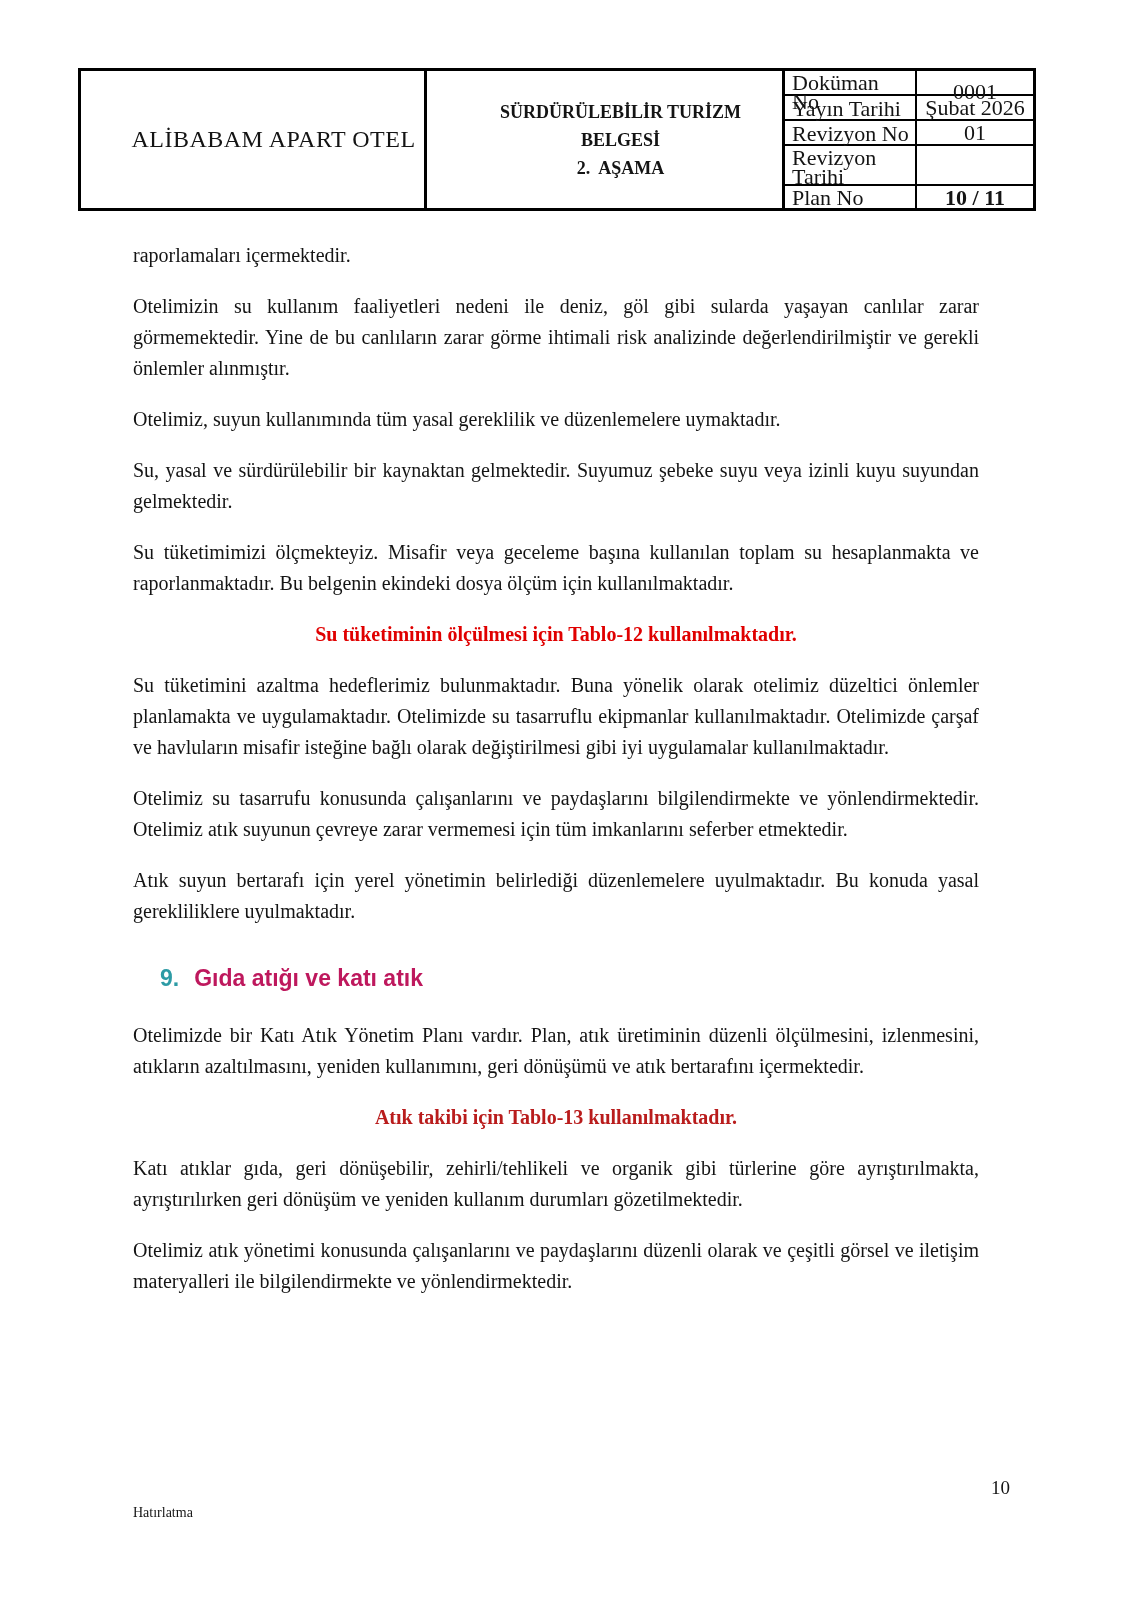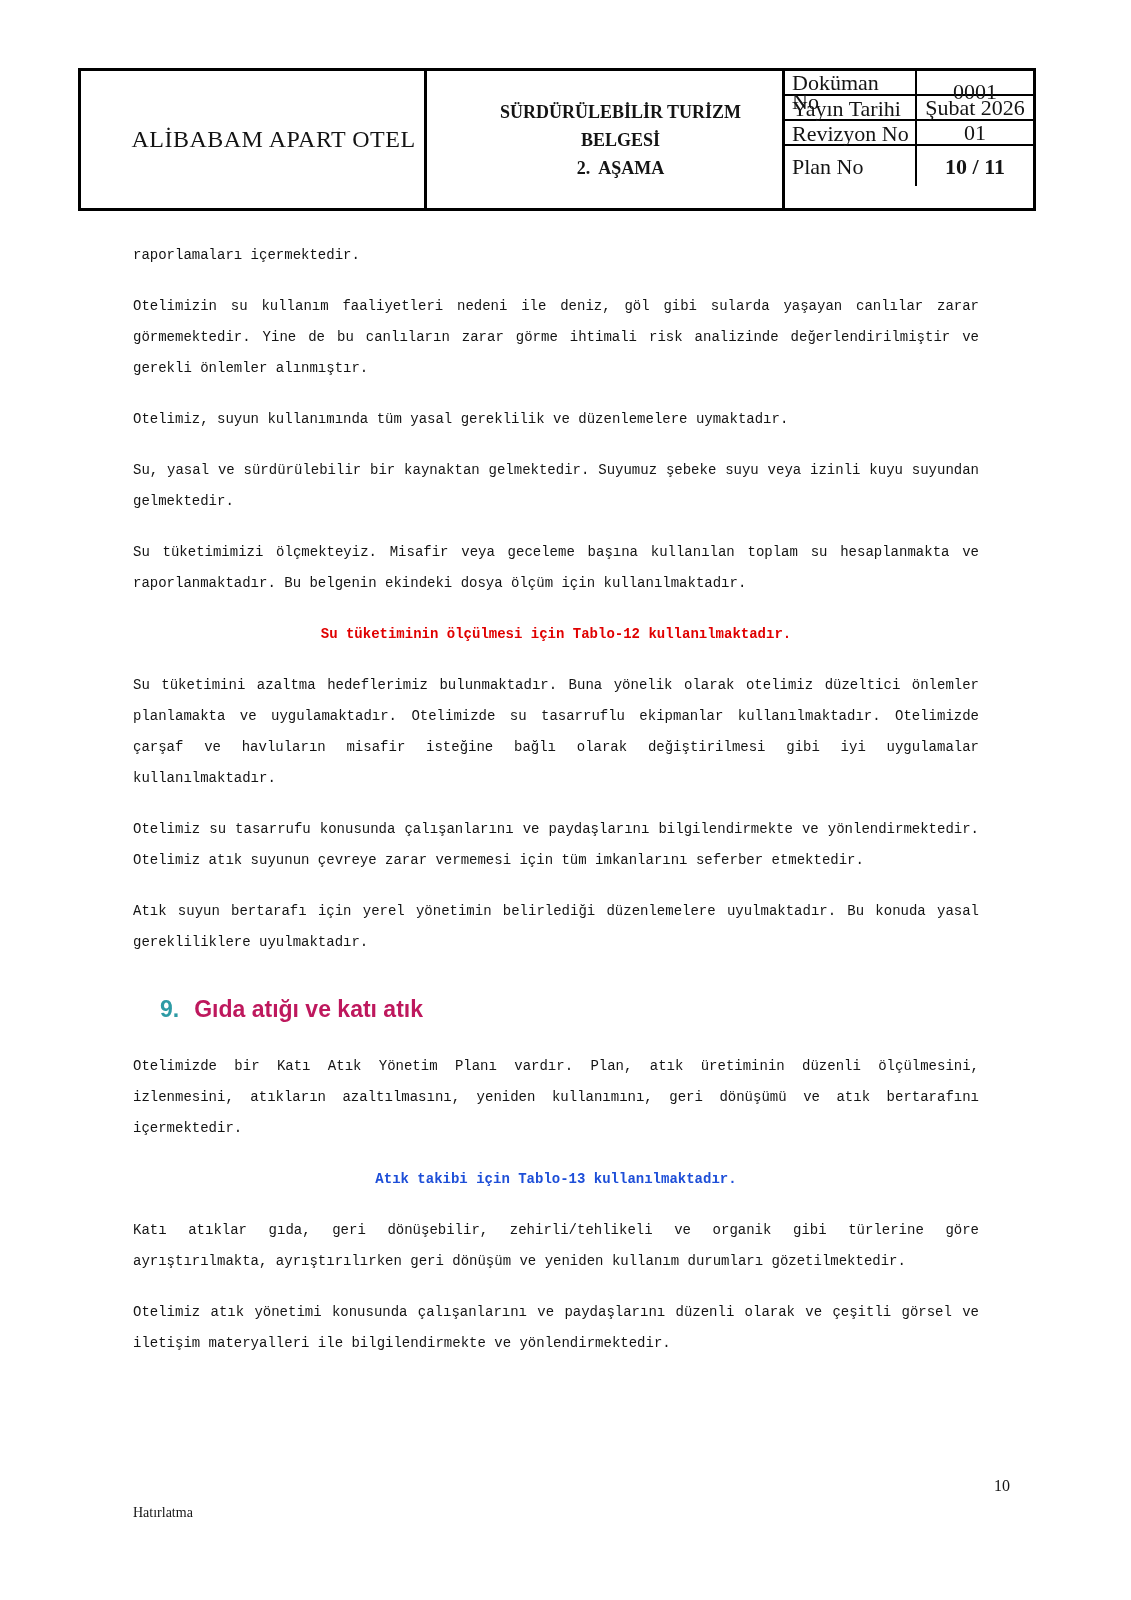--- a/index.html
+++ b/index.html
@@ -50,38 +50,37 @@
     display:flex;align-items:center;justify-content:center;
     text-align:center;padding:1px 1px;
   }
   .info-value.bold{font-weight:bold;}
   
   .document-body{
     position:absolute;left:133px;top:240px;width:858px;
   }
   .para{
     margin:0 12px 20px 0;
-    font-size:14px;line-height:31px;
+    font-size:20px;line-height:31px;
     text-align:justify;
-    font-family:Liberation Mono, monospace;
   }
   .para.emphasis{
     font-weight:bold;
     text-align:center;
   }
   .section-heading{
     margin:36px 0 27px 27px;
     font-family:"Liberation Sans", sans-serif;
     font-size:23px;line-height:30px;font-weight:700;
   }
   .section-number{display:inline-block;margin-right:15px;}
   
   .page-number{
     position:absolute;top:1477px;right:121px;
-    font-size:16px;
+    font-size:19px;
   }
   .reminder{
     position:absolute;top:1505px;left:133px;
     font-size:14px;
   }
 </style>
 </head>
 <body>
 
 <div class="page">
@@ -100,40 +99,44 @@
         </div>
         <div class="info-row">
           <div class="info-label">Yayın Tarihi</div>
           <div class="info-value">Şubat 2026</div>
         </div>
         <div class="info-row">
           <div class="info-label">Revizyon No</div>
           <div class="info-value">01</div>
         </div>
         <div class="info-row">
+          <div class="info-label">Revizyon Tarihi</div>
+          <div class="info-value"></div>
+        </div>
+        <div class="info-row">
           <div class="info-label">Plan No</div>
           <div class="info-value bold">10 / 11</div>
         </div>
       </div>
   </div>
 
   <div class="document-body">
 
   <p class="para">raporlamaları içermektedir.</p>
       <p class="para">Otelimizin su kullanım faaliyetleri nedeni ile deniz, göl gibi sularda yaşayan canlılar zarar görmemektedir. Yine de bu canlıların zarar görme ihtimali risk analizinde değerlendirilmiştir ve gerekli önlemler alınmıştır.</p>
       <p class="para">Otelimiz, suyun kullanımında tüm yasal gereklilik ve düzenlemelere uymaktadır.</p>
       <p class="para">Su, yasal ve sürdürülebilir bir kaynaktan gelmektedir. Suyumuz şebeke suyu veya izinli kuyu suyundan gelmektedir.</p>
       <p class="para">Su tüketimimizi ölçmekteyiz. Misafir veya geceleme başına kullanılan toplam su hesaplanmakta ve raporlanmaktadır. Bu belgenin ekindeki dosya ölçüm için kullanılmaktadır.</p>
       <p class="para emphasis" style="color: rgb(224, 0, 0);">Su tüketiminin ölçülmesi için Tablo-12 kullanılmaktadır.</p>
       <p class="para">Su tüketimini azaltma hedeflerimiz bulunmaktadır. Buna yönelik olarak otelimiz düzeltici önlemler planlamakta ve uygulamaktadır. Otelimizde su tasarruflu ekipmanlar kullanılmaktadır. Otelimizde çarşaf ve havluların misafir isteğine bağlı olarak değiştirilmesi gibi iyi uygulamalar kullanılmaktadır.</p>
       <p class="para">Otelimiz su tasarrufu konusunda çalışanlarını ve paydaşlarını bilgilendirmekte ve yönlendirmektedir. Otelimiz atık suyunun çevreye zarar vermemesi için tüm imkanlarını seferber etmektedir.</p>
       <p class="para">Atık suyun bertarafı için yerel yönetimin belirlediği düzenlemelere uyulmaktadır. Bu konuda yasal gerekliliklere uyulmaktadır.</p>
       <h2 class="section-heading"><span class="section-number" style="color: rgb(45, 155, 165);">9.</span><span class="section-title" style="color: #be185d;">Gıda atığı ve katı atık</span></h2>
       <p class="para">Otelimizde bir Katı Atık Yönetim Planı vardır. Plan, atık üretiminin düzenli ölçülmesini, izlenmesini, atıkların azaltılmasını, yeniden kullanımını, geri dönüşümü ve atık bertarafını içermektedir.</p>
-      <p class="para emphasis" style="color: #1d4ed8;">Atık takibi için Tablo-13 kullanılmaktadır.</p>
+      <p class="para emphasis" style="color: #b91c1c;">Atık takibi için Tablo-13 kullanılmaktadır.</p>
       <p class="para">Katı atıklar gıda, geri dönüşebilir, zehirli/tehlikeli ve organik gibi türlerine göre ayrıştırılmakta, ayrıştırılırken geri dönüşüm ve yeniden kullanım durumları gözetilmektedir.</p>
       <p class="para">Otelimiz atık yönetimi konusunda çalışanlarını ve paydaşlarını düzenli olarak ve çeşitli görsel ve iletişim materyalleri ile bilgilendirmekte ve yönlendirmektedir.</p>
     </div>
 
   <div class="page-number">10</div>
   <div class="reminder">Hatırlatma</div>
 
 </div>
 
 </body></html>

